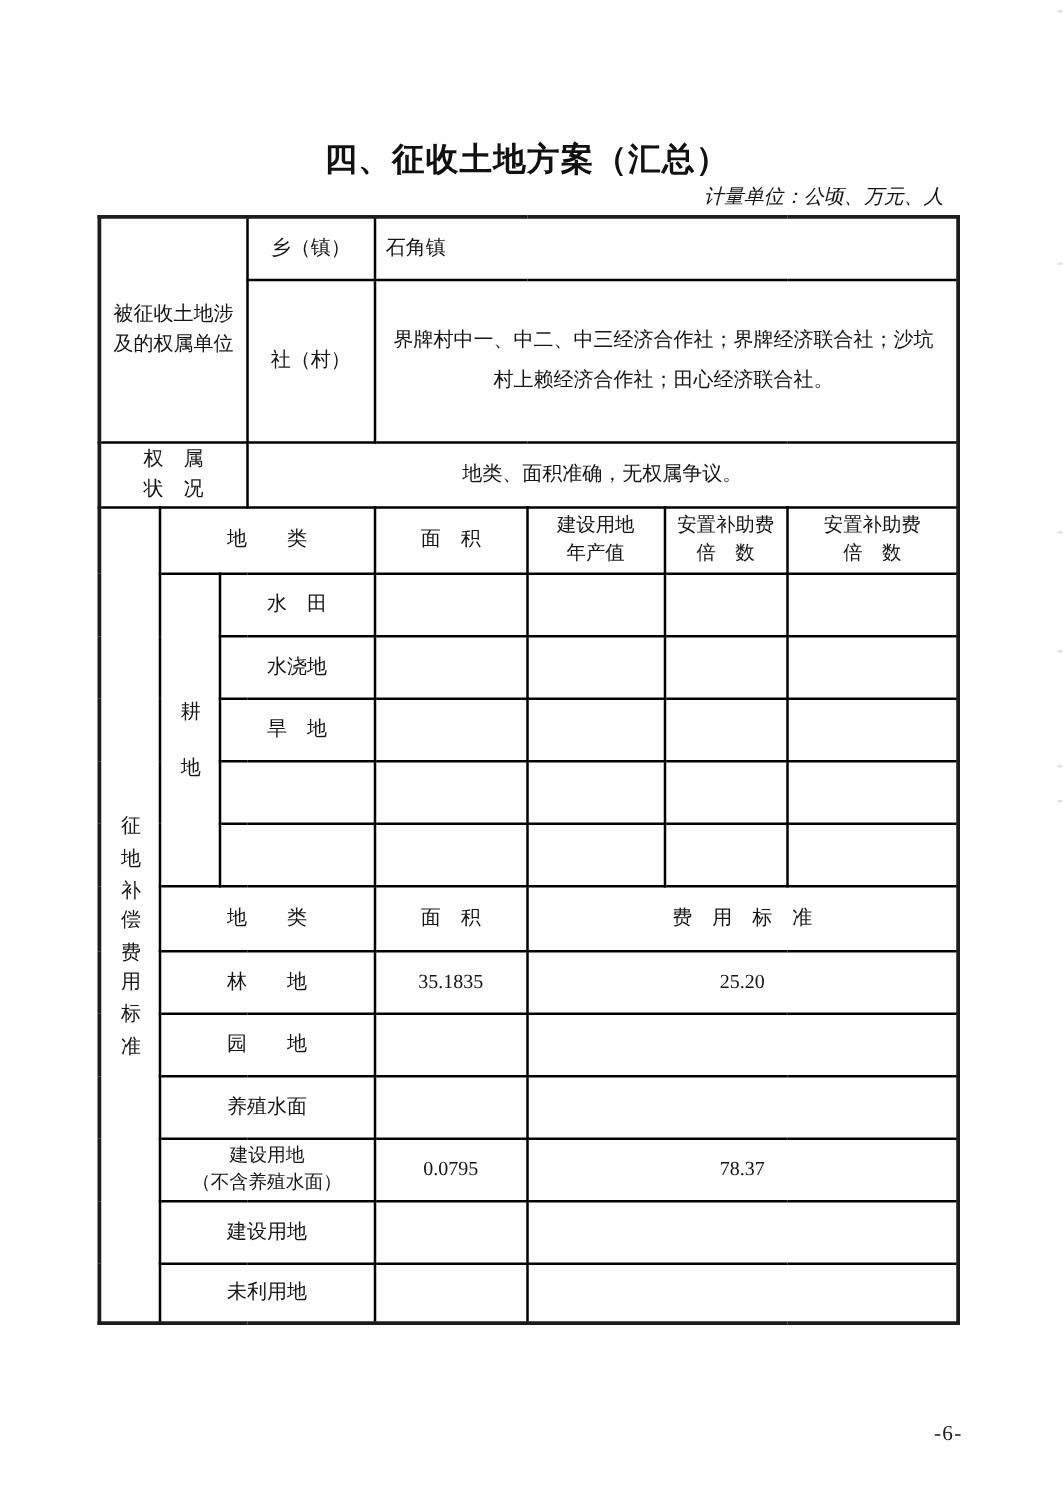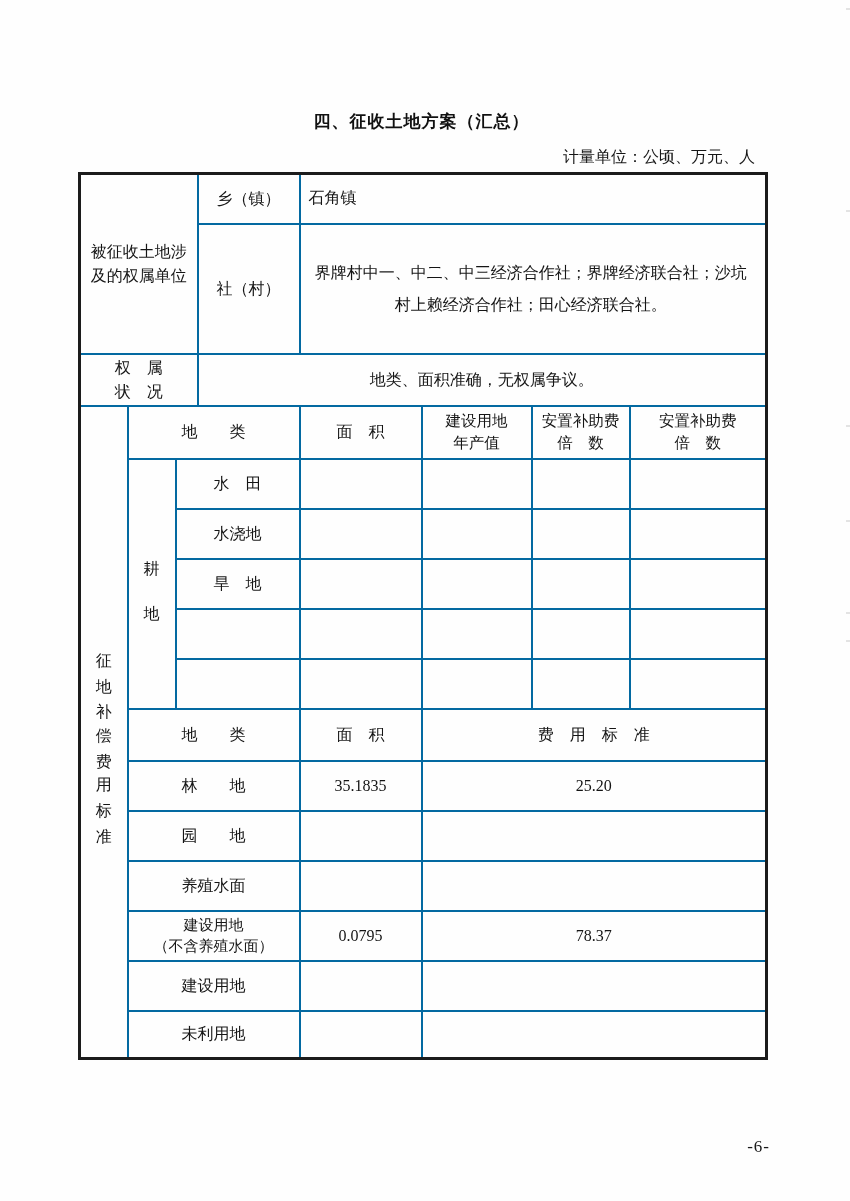--- a/index.html
+++ b/index.html
@@ -12,42 +12,43 @@
     overflow: hidden;
   }
   .page { position: absolute; inset: 0; background: #fefefe; }
 
   .doc-title {
     position: absolute;
     top: 110px; left: 78px; width: 687px;
     text-align: center;
     font-family: "Liberation Sans", "DejaVu Sans", sans-serif;
     font-weight: 700;
-    font-size: 17px;
+    font-size: 26px;
     letter-spacing: 1px;
     color: #111;
   }
   .unit-note {
     position: absolute;
     top: 147px; left: 78px; width: 677px;
     text-align: right;
     font-size: 16px;
     color: #161616;
+    font-style: italic;
   }
 
   table.main {
     position: absolute;
     top: 172px; left: 78px;
     width: 687px;
     border-collapse: collapse;
     table-layout: fixed;
     border: 3px solid #1c1c1c;
   }
   td {
-    border: 2px solid #0369a1;
+    border: 2px solid #000000;
     text-align: center;
     vertical-align: middle;
     font-size: 16px;
     line-height: 1.5;
     padding: 1px 4px;
     white-space: pre-wrap;
     overflow: hidden;
   }
   tr.h50  { height: 50px; }
   tr.h130 { height: 130px; }

